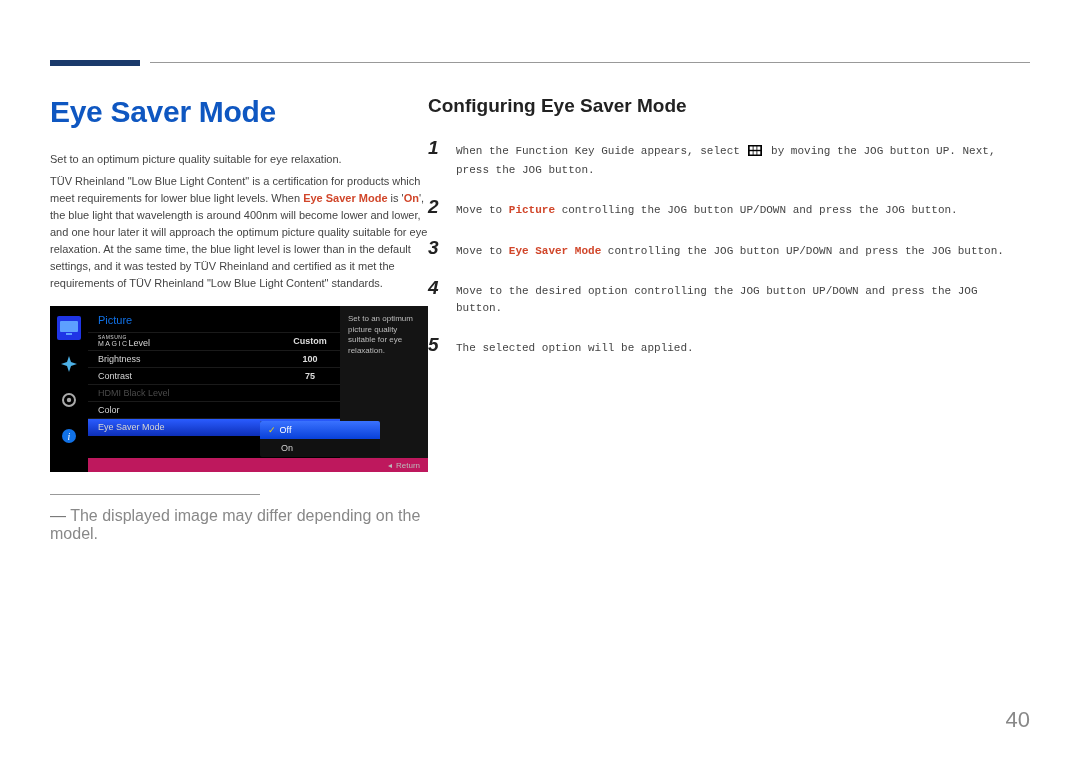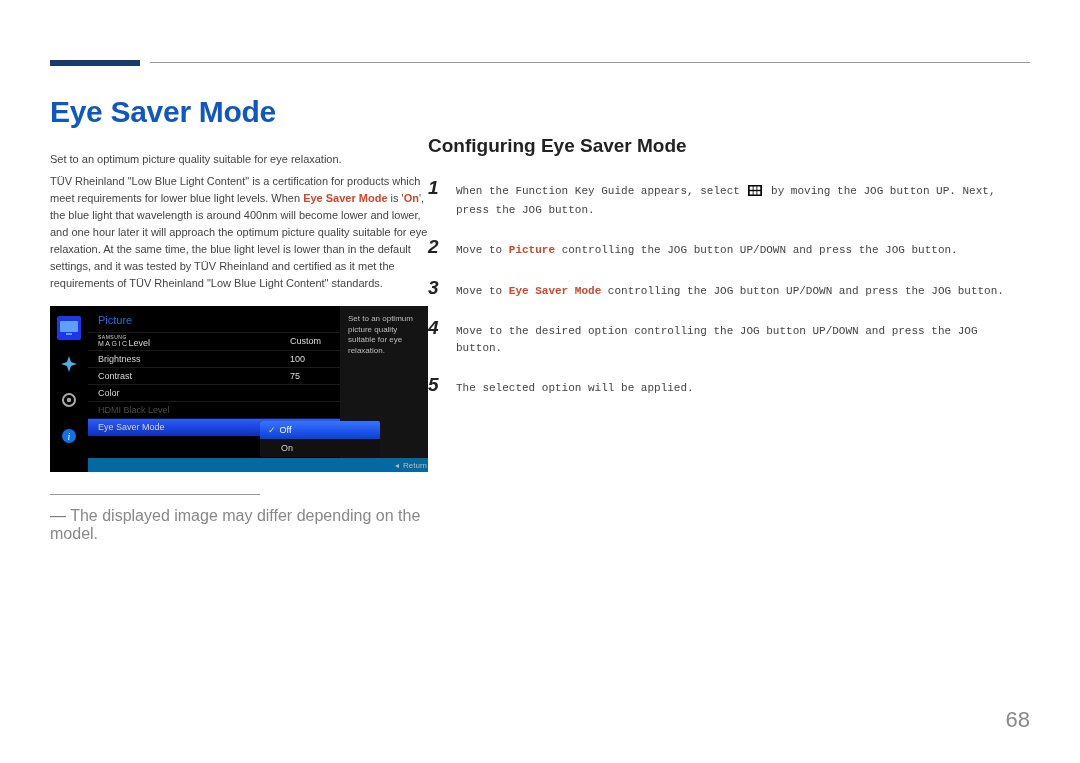--- a/index.html
+++ b/index.html
@@ -28,21 +28,21 @@
     background: #999;
   }
   .content {
     position: absolute;
     top: 95px;
     left: 50px;
     right: 50px;
     display: flex;
   }
   .left-col { width: 378px; }
-  .right-col { flex: 1; margin-top: 40px; }
+  .right-col { flex: 1; }
   .main-heading {
     color: #0f57c1;
     font-size: 30px;
     font-weight: 600;
     margin-bottom: 22px;
     letter-spacing: -0.3px;
   }
   .sub-heading {
     color: #222;
     font-size: 19px;
@@ -106,21 +106,21 @@
     padding: 0 10px 6px 10px;
   }
   .osd-row {
     display: flex;
     align-items: center;
     height: 17.2px;
     padding: 0 10px;
     border-top: 1px solid #1a1a1a;
   }
   .osd-row .label { flex: 1; color: #d5d5d5; }
-  .osd-row .val { width: 40px; text-align: left; color: #ddd; }
+  .osd-row .val { width: 40px; text-align: center; color: #ddd; font-weight: bold; }
   .osd-row.dim .label { color: #4a4a4a; }
   .osd-row.sel { background: linear-gradient(#2a5cff,#0d2fb8); }
   .osd-opts {
     position: absolute;
     left: 210px;
     top: 115px;
     width: 120px;
     background: #111;
     border-radius: 2px;
     overflow: hidden;
@@ -135,25 +135,25 @@
     color: #bcbcbc;
     font-size: 8px;
     line-height: 1.3;
   }
   .osd-footer {
     position: absolute;
     bottom: 0;
     left: 38px;
     right: 0;
     height: 14px;
-    background: #0369a1;
+    background: #be185d;
     display: flex;
     justify-content: flex-end;
     align-items: center;
-    padding-right: 1px;
+    padding-right: 8px;
     gap: 10px;
     font-size: 8px;
     color: #bbb;
   }
   .osd-footer .tri::before { content: "◂"; margin-right: 4px; }
   .magic-label { font-size: 7px; letter-spacing: 0.5px; line-height: 1; }
   .disclaimer-rule {
     width: 210px;
     height: 1px;
     background: #999;
@@ -230,25 +230,25 @@
         </div>
 
         <div class="osd-row">
           <div class="label">Brightness</div>
           <div class="val">100</div>
         </div>
         <div class="osd-row">
           <div class="label">Contrast</div>
           <div class="val">75</div>
         </div>
+        <div class="osd-row dim">
+          <div class="label">HDMI Black Level</div>
+        </div>
         <div class="osd-row">
           <div class="label">Color</div>
-        </div>
-        <div class="osd-row dim">
-          <div class="label">HDMI Black Level</div>
         </div>
         <div class="osd-row sel">
           <div class="label">Eye Saver Mode</div>
         </div>
       </div>
 
       <div class="osd-tip">
         <span>Set to an optimum picture quality suitable for eye relaxation.</span>
       </div>
 
@@ -317,13 +317,13 @@
         <div class="step-num">5</div>
         <div class="step-text">
           <span>The selected option will be applied.</span>
         </div>
       </div>
 
     </div>
   </div>
 </div>
 
-<div class="page-num">68</div>
+<div class="page-num">40</div>
 
 </body></html>

